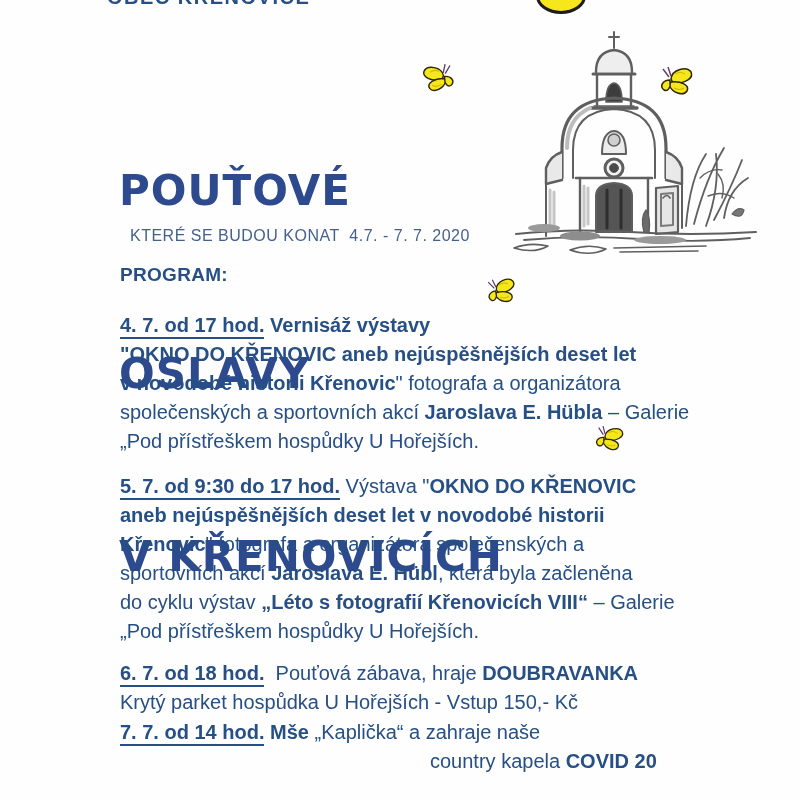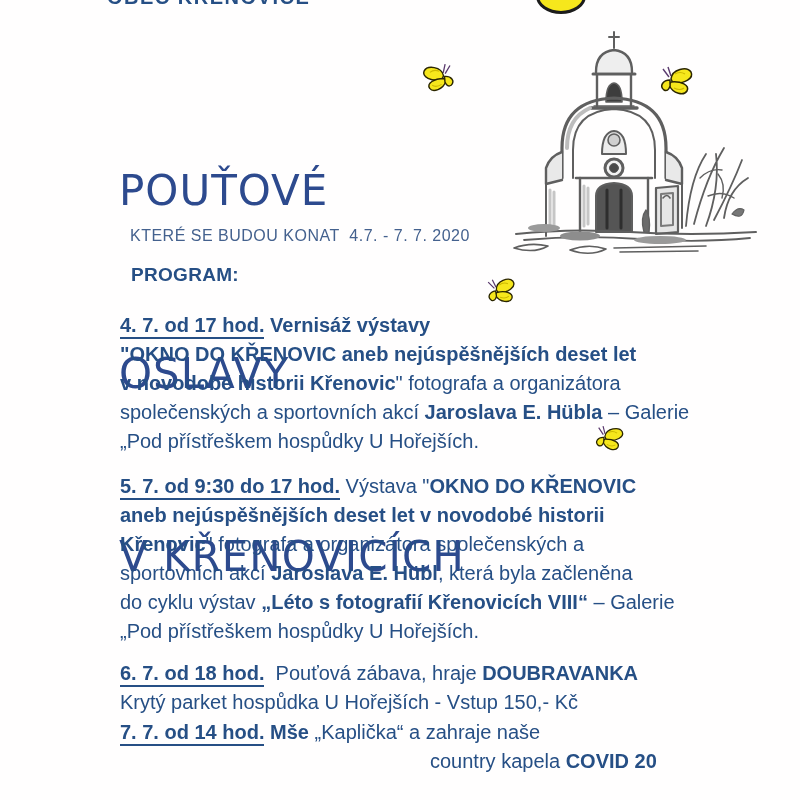--- a/index.html
+++ b/index.html
@@ -17,35 +17,35 @@
     color:var(--body-blue);white-space:pre;
   }
   #sun-partial{
     position:absolute;left:536px;top:-22px;width:44px;height:30px;
     background:#f6e71c;border:3px solid #1c1c1c;border-radius:50%;
   }
   #title-block{
     position:absolute;left:119px;top:38px;
     color:var(--title-blue);
     font-family:"DejaVu Sans", sans-serif;
-    font-weight:normal;font-size:42px;line-height:61px;letter-spacing:1px;
+    font-weight:bold;font-size:42px;line-height:61px;letter-spacing:1px;
     white-space:pre;
   }
   #subtitle{
     position:absolute;left:130px;top:227px;
     color:var(--subtitle-blue);
     font-size:16px;letter-spacing:.5px;white-space:pre;
   }
   #chapel{position:absolute;left:510px;top:28px;}
   .butterfly{position:absolute;}
   #program-block{
     position:absolute;left:120px;top:264px;width:600px;
     color:var(--body-blue);font-size:20px;
   }
-  #program-label{font-weight:bold;font-size:19px;letter-spacing:.3px;margin-left:11px;}
+  #program-label{font-weight:bold;font-size:19px;letter-spacing:.3px;}
   .section{margin-top:16px;}
   .section .line{line-height:29px;white-space:pre;}
   .sec-0{margin-top:25px;}
   .sec-1{}
   .sec-2{margin-top:13px;}
   .sec-3{margin-top:1px;}
   .line span.b{font-weight:bold;}
   .line span.u{border-bottom:2px solid currentColor;padding-bottom:1px;}
   .line.indent{padding-left:310px;}
 </style>

